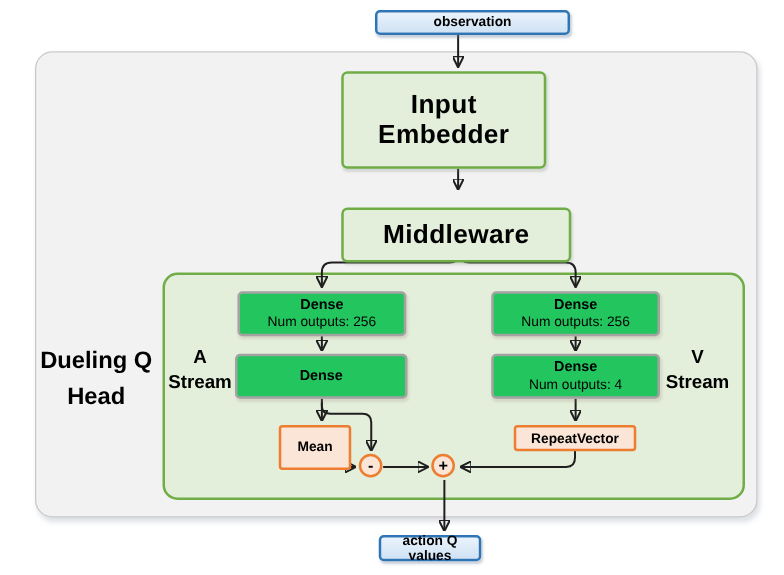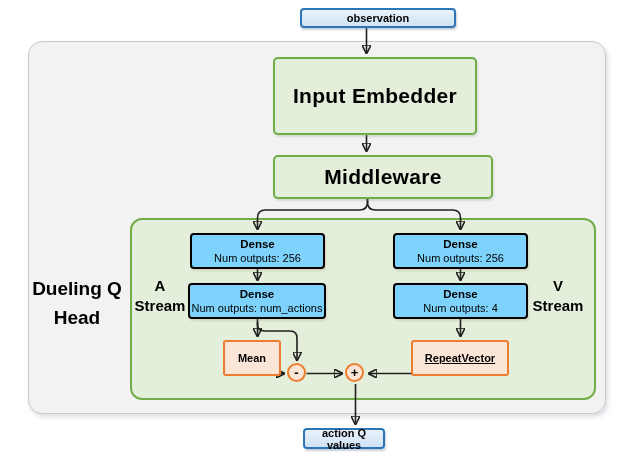--- a/index.html
+++ b/index.html
@@ -25,21 +25,21 @@
   .io{
     background:linear-gradient(#eaf3fc,#cfe2f4);border:2px solid #2e75b6;border-radius:4px;
     font-size:11px;font-weight:bold;box-shadow:1px 2px 2px rgba(100,120,150,.35);
   }
   .block{
     background:#e3efdb;border:2px solid #70ad47;border-radius:5px;
     font-size:21px;font-weight:bold;letter-spacing:.3px;
     box-shadow:1px 2px 2px rgba(120,140,120,.25);
   }
   .layer{
-    background:#7dd3fc;border:2px solid #000000;border-radius:4px;
+    background:#22c55e;border:2px solid #a3a3a3;border-radius:4px;
     font-size:11px;line-height:14px;box-shadow:1px 2px 2px rgba(150,120,100,.2);
   }
   .layer .t{font-weight:bold;font-size:11.5px;}
   .layer .s{font-weight:normal;font-size:11px;text-align:center;}
   .small-layer{
     background:#fbe5d6;border:2px solid #ed7d31;border-radius:3px;
     font-size:11px;font-weight:bold;
   }
   .op{
     background:#fbe5d6;border:2.5px solid #ed7d31;border-radius:50%;
@@ -89,53 +89,52 @@
     <path d="M257,359.5 V366 Q257,373.5 264,373.5 H284" marker-end="url(#arr)"></path>
     <path d="M306.5,373.5 H342" marker-end="url(#arr)"></path>
     <path d="M460,359.5 V366 Q460,373.5 453,373.5 H369" marker-end="url(#arr)"></path>
     <path d="M355.5,384 V424" marker-end="url(#arr)"></path>
   </svg>
 
   <div class="node io" style="left:300px;top:8px;width:156px;height:20px;">
     <span>observation</span>
   </div>
 
-  <div class="node block" style="left:273px;top:57px;width:204px;height:78px;">
+  <div class="node block" style="left:273px;top:57px;width:164px;height:78px;">
     <span>Input Embedder</span>
   </div>
 
-  <div class="node block" style="left:273px;top:155px;width:220px;height:44px;">
+  <div class="node block" style="left:273px;top:166px;width:184px;height:44px;">
     <span>Middleware</span>
   </div>
 
   <div class="node layer" style="left:190px;top:233px;width:135px;height:36px;">
     <div class="t">Dense</div>
     <div class="s">Num outputs: 256</div>
   </div>
 
   <div class="node layer" style="left:188px;top:283px;width:138px;height:36px;">
     <div class="t">Dense</div>
-    <div class="s">Num outputs: num_actions</div>
   </div>
 
   <div class="node layer" style="left:393px;top:233px;width:135px;height:36px;">
     <div class="t">Dense</div>
     <div class="s">Num outputs: 256</div>
   </div>
 
   <div class="node layer" style="left:393px;top:283px;width:135px;height:36px;">
     <div class="t">Dense</div>
     <div class="s">Num outputs: 4</div>
   </div>
 
   <div class="node small-layer" style="left:223px;top:340px;width:58px;height:36px;">
     <span>Mean</span>
   </div>
 
-  <div class="node small-layer" style="left:411px;top:340px;width:98px;height:36px;text-decoration:underline;">
+  <div class="node small-layer" style="left:411px;top:340px;width:98px;height:21px;">
     <span>RepeatVector</span>
   </div>
 
   <div class="node op" style="left:287px;top:363px;">
     <span>-</span>
   </div>
 
   <div class="node op" style="left:345px;top:363px;">
     <span>+</span>
   </div>

